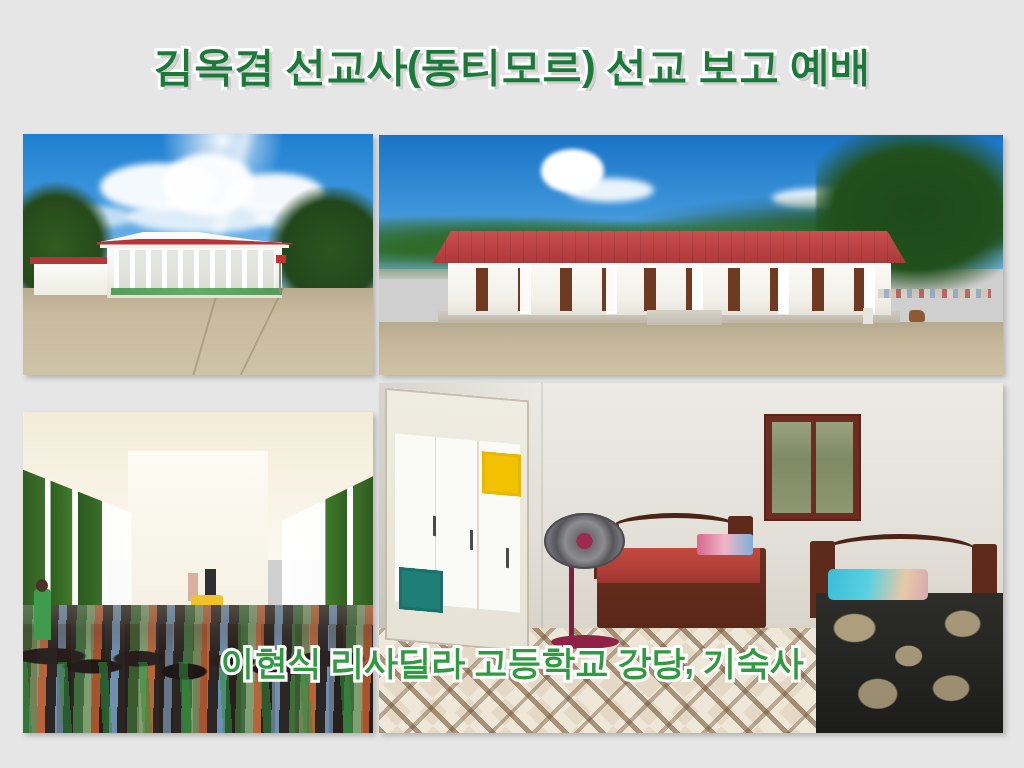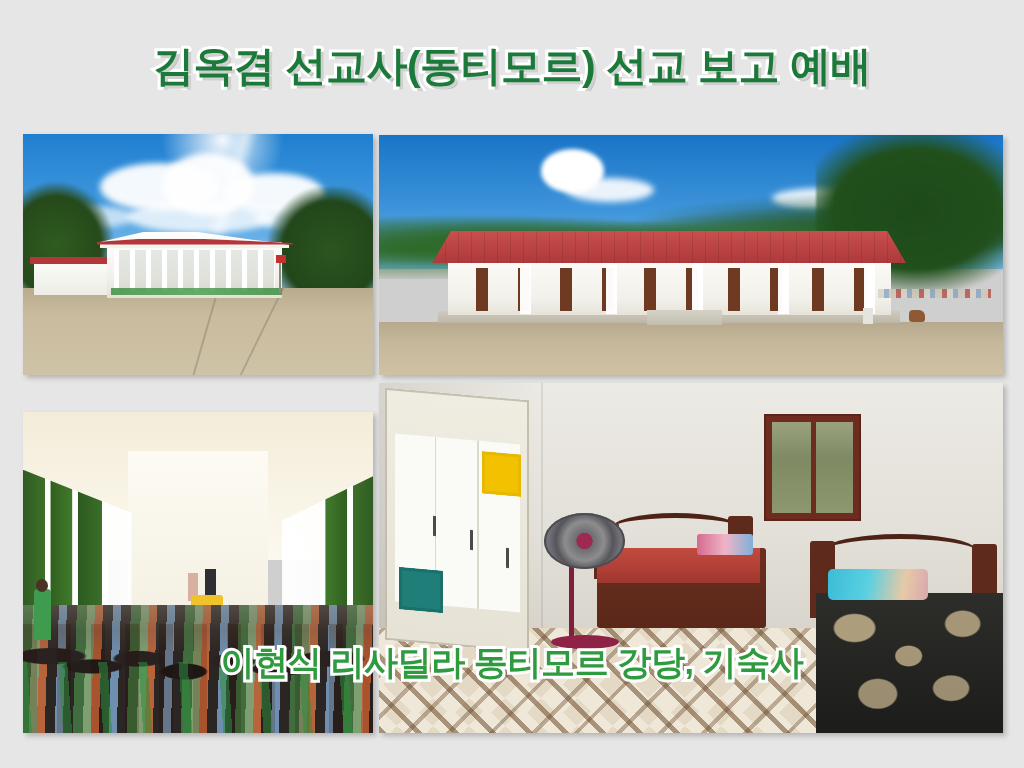--- a/index.html
+++ b/index.html
@@ -499,15 +499,15 @@
       <div class="lyr p4-bed2Head2"></div>
       <div class="lyr p4-bed2Frame"></div>
       <div class="lyr p4-bed2Quilt"></div>
       <div class="lyr p4-bed2Pil"></div>
       <div class="lyr p4-fanPole"></div>
       <div class="lyr p4-fanHead"></div>
       <div class="lyr p4-fanBase"></div>
     </div>
   </div>
 
-  <div id="slide-caption" style="color: rgb(46, 155, 63); -webkit-text-stroke: 6px rgb(255, 255, 255);">이현식 리사딜라 동티모르 강당, 기숙사</div>
+  <div id="slide-caption" style="color: rgb(46, 155, 63); -webkit-text-stroke: 6px rgb(255, 255, 255);">이현식 리사딜라 고등학교 강당, 기숙사</div>
 
 </div>
 
 </body></html>

